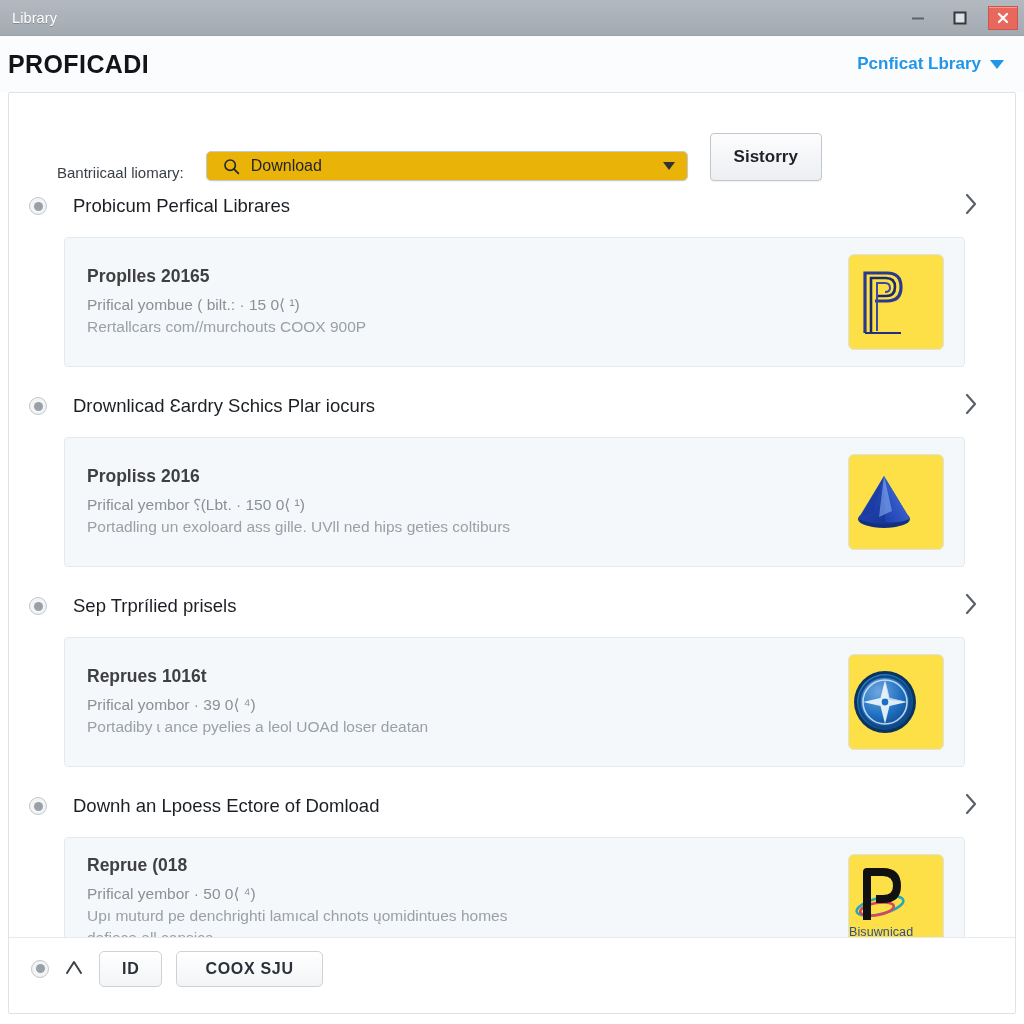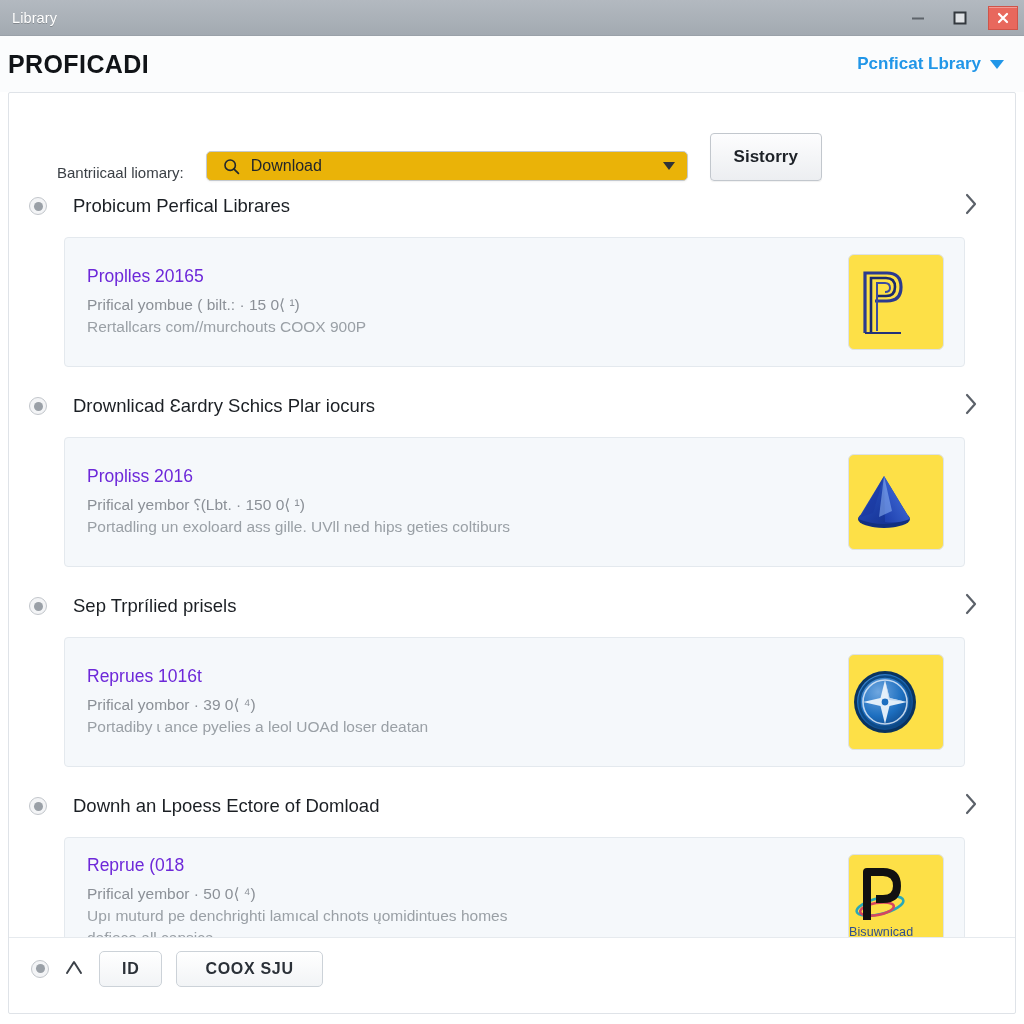--- a/index.html
+++ b/index.html
@@ -207,22 +207,22 @@
     border-radius: 4px;
     display: flex;
     align-items: center;
     padding: 16px 20px 16px 22px;
     gap: 16px;
     min-height: 104px;
   }
   .card-body { flex: 1; min-width: 0; }
   .card-title {
     font-size: 17.5px;
-    font-weight: normal;
-    color: #6d28d9;
+    font-weight: bold;
+    color: #404040;
     margin-bottom: 7px;
   }
   .card-line {
     font-size: 15.5px;
     color: #8b9097;
     line-height: 1.42;
   }
   .card-line.dim { color: #9aa0a6; }
 
   .thumb {

